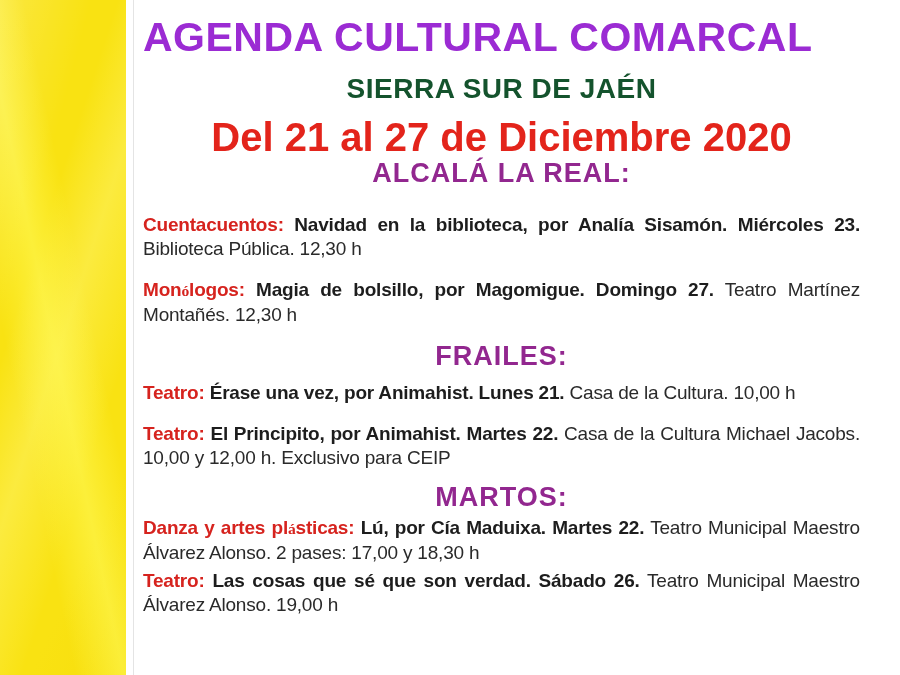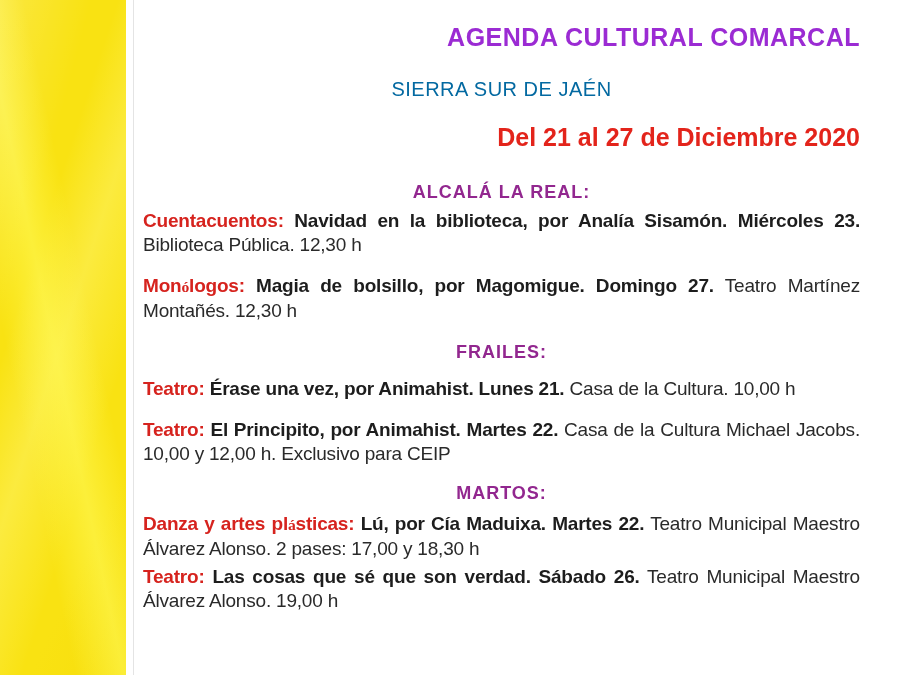--- a/index.html
+++ b/index.html
@@ -30,64 +30,64 @@
     background: #e4e4e4;
   }
   .content {
     position: absolute;
     left: 143px;
     top: 0;
     width: 717px;
   }
   .title {
     margin: 18px 0 0;
-    font-size: 25px;
+    font-size: 41px;
     line-height: 38px;
     font-weight: bold;
     letter-spacing: 0.5px;
-    text-align: right;
+    text-align: left;
     color: #9B2BD3;
   }
   .subtitle {
     margin: 16px 0 0;
-    font-size: 20px;
+    font-size: 28px;
     line-height: 34px;
-    font-weight: normal;
+    font-weight: bold;
     letter-spacing: 0.5px;
     text-align: center;
-    color: #0369a1;
+    color: #14532d;
   }
   .date-line {
     margin: 12px 0 0;
-    font-size: 25px;
+    font-size: 40px;
     line-height: 38px;
     font-weight: bold;
-    text-align: right;
+    text-align: center;
     color: #E3241B;
   }
   .section-heading {
-    font-size: 18px;
+    font-size: 27px;
     line-height: 30px;
     font-weight: bold;
     letter-spacing: 1px;
     text-align: center;
     color: #92278F;
-    margin: 21px 0 0;
+    margin: 2px 0 0;
   }
   .sec-frailes { margin-top: 14px; }
   .sec-martos  { margin-top: 12px; }
   .event {
     margin: 17px 0 0;
     font-size: 19px;
     line-height: 24px;
     letter-spacing: -0.2px;
     text-align: justify;
     color: #2a2a2a;
   }
-  .event.first { margin-top: 2px; }
+  .event.first { margin-top: 25px; }
   .event.mt10  { margin-top: 10px; }
   .event.mt15  { margin-top: 4px; }
   .cat { font-weight: bold; color: #D6231E; }
   .cat .accent {
     font-family: "Liberation Serif", serif;
     font-size: 0.82em;
     font-weight: bold;
   }
   .det { font-weight: bold; color: #1d1d1d; }
   .ven { font-weight: normal; color: #2a2a2a; }

